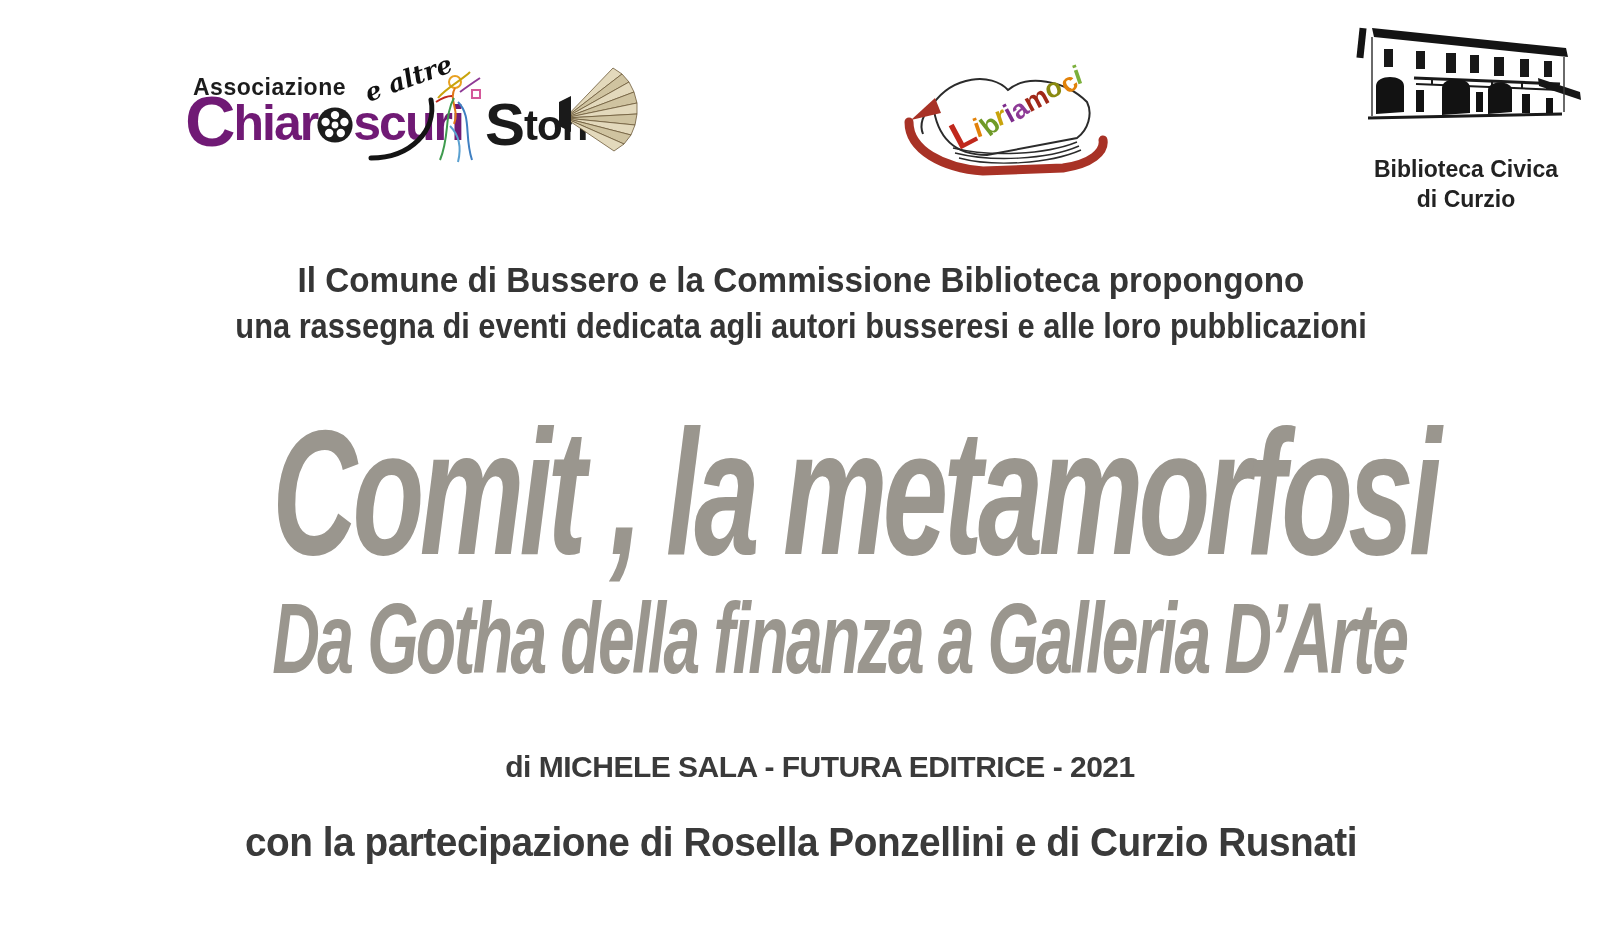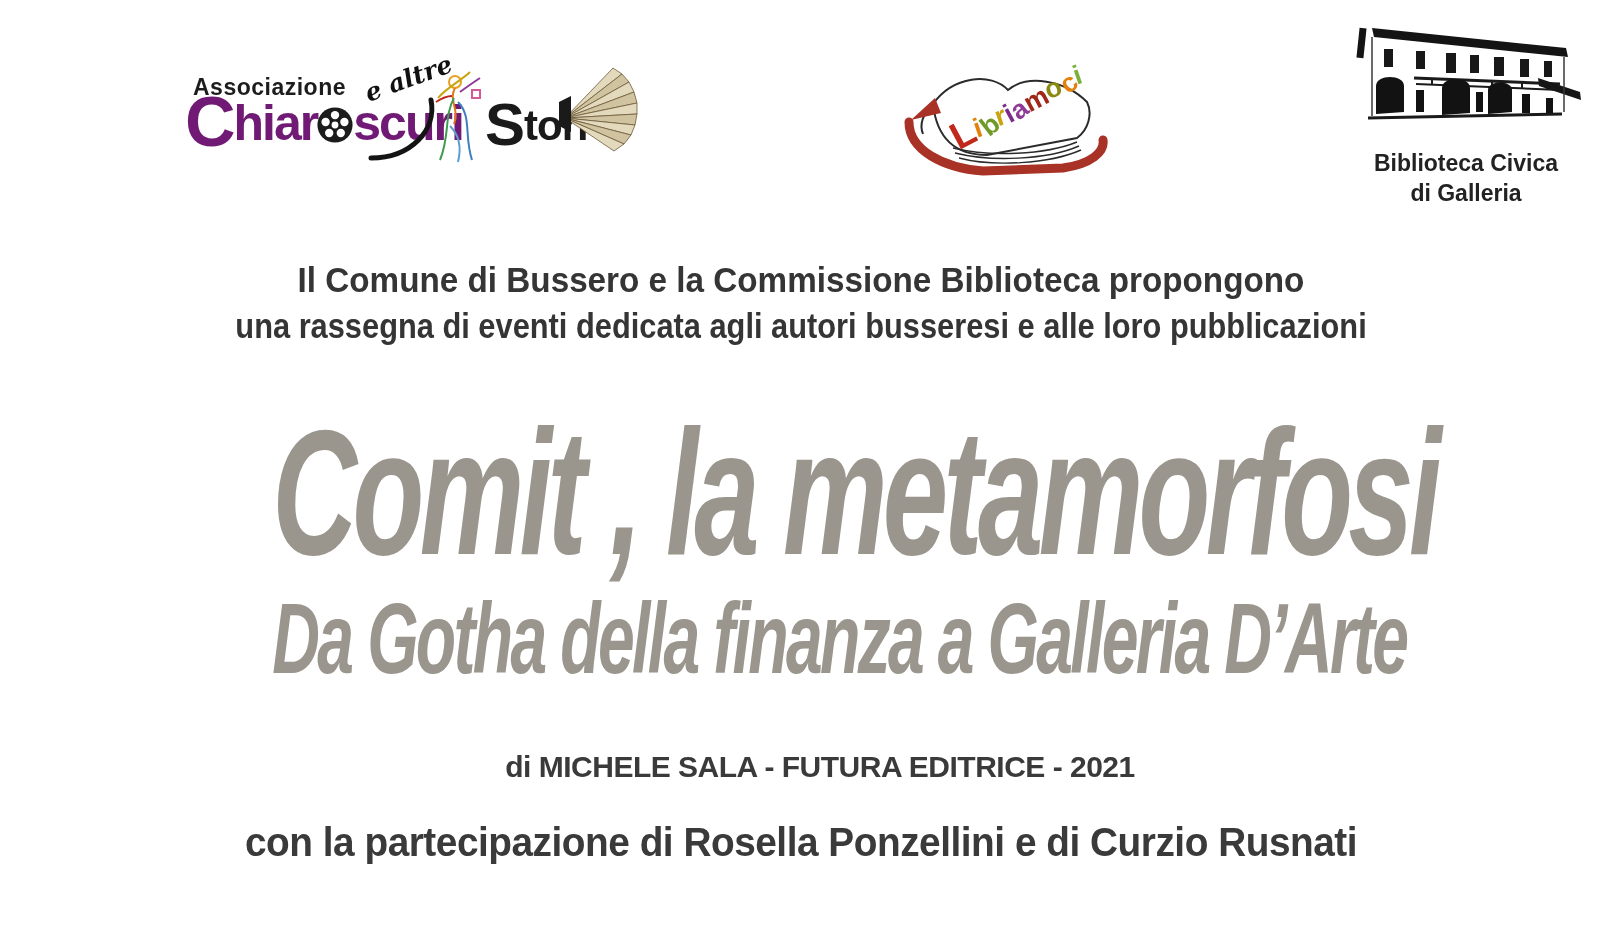--- a/index.html
+++ b/index.html
@@ -26,21 +26,21 @@
   .logo-libriamoci { position:absolute; left:895px; top:56px; width:230px; height:125px; }
   .libri-book { position:absolute; left:0; top:0; }
   .lb-letters { position:absolute; left:58px; top:62px; transform:rotate(-28deg); transform-origin:0 50%; white-space:nowrap; }
   .lb-letter { display:inline-block; font-weight:bold; font-size:27px; letter-spacing:0; }
   .lb-letter:first-child { font-size:38px; }
   .lb-letter:nth-child(2n) { transform:rotate(9deg) translateY(-2px); }
   .lb-letter:nth-child(3n) { transform:rotate(-10deg) translateY(1px); }
 
   .logo-biblioteca { position:absolute; left:1342px; top:20px; width:248px; height:200px; }
   .bib-sketch { position:absolute; left:0; top:0; }
-  .bib-caption { position:absolute; left:0; top:128px; width:248px; text-align:center;
+  .bib-caption { position:absolute; left:0; top:134px; width:248px; text-align:center;
                  font-weight:bold; font-size:23px; line-height:30px; color:#222222; }
 
   
   .intro-line { position:absolute; left:0; width:1602px; text-align:center;
                 font-weight:bold; color:#353535; white-space:nowrap; }
   .intro-line1 { top:260px; font-size:35px; transform:scaleX(0.95); }
   .intro-line2 { top:306px; font-size:35px; transform:scaleX(0.88); }
 
   
   .title-main { position:absolute; left:0; top:408px; width:1602px; text-align:center;
@@ -141,21 +141,21 @@
         <rect x="74" y="70" width="8" height="22"></rect>
         <rect x="134" y="72" width="7" height="20"></rect>
         <rect x="180" y="74" width="8" height="19"></rect>
         <rect x="204" y="78" width="7" height="16"></rect>
       </g>
       <path d="M26,98 L220,94" stroke="#1a1a1a" stroke-width="3" fill="none"></path>
       <path d="M30,17 L30,96 M222,37 L222,92" stroke="#3a3a3a" stroke-width="1.5" fill="none"></path>
     </svg>
     <div class="bib-caption">
       <div>Biblioteca Civica</div>
-      <div>di Galleria</div>
+      <div>di Curzio</div>
     </div>
   </div>
 
   <div class="intro-line intro-line1">Il Comune di Bussero e la Commissione Biblioteca propongono</div>
   <div class="intro-line intro-line2">una rassegna di eventi dedicata agli autori busseresi e alle loro pubblicazioni</div>
 
   <div class="title-main">Comit , la metamorfosi</div>
   <div class="title-sub">Da Gotha della finanza a Galleria D’Arte</div>
 
   <div class="credit-line credit-author">di MICHELE SALA - FUTURA EDITRICE - 2021</div>

